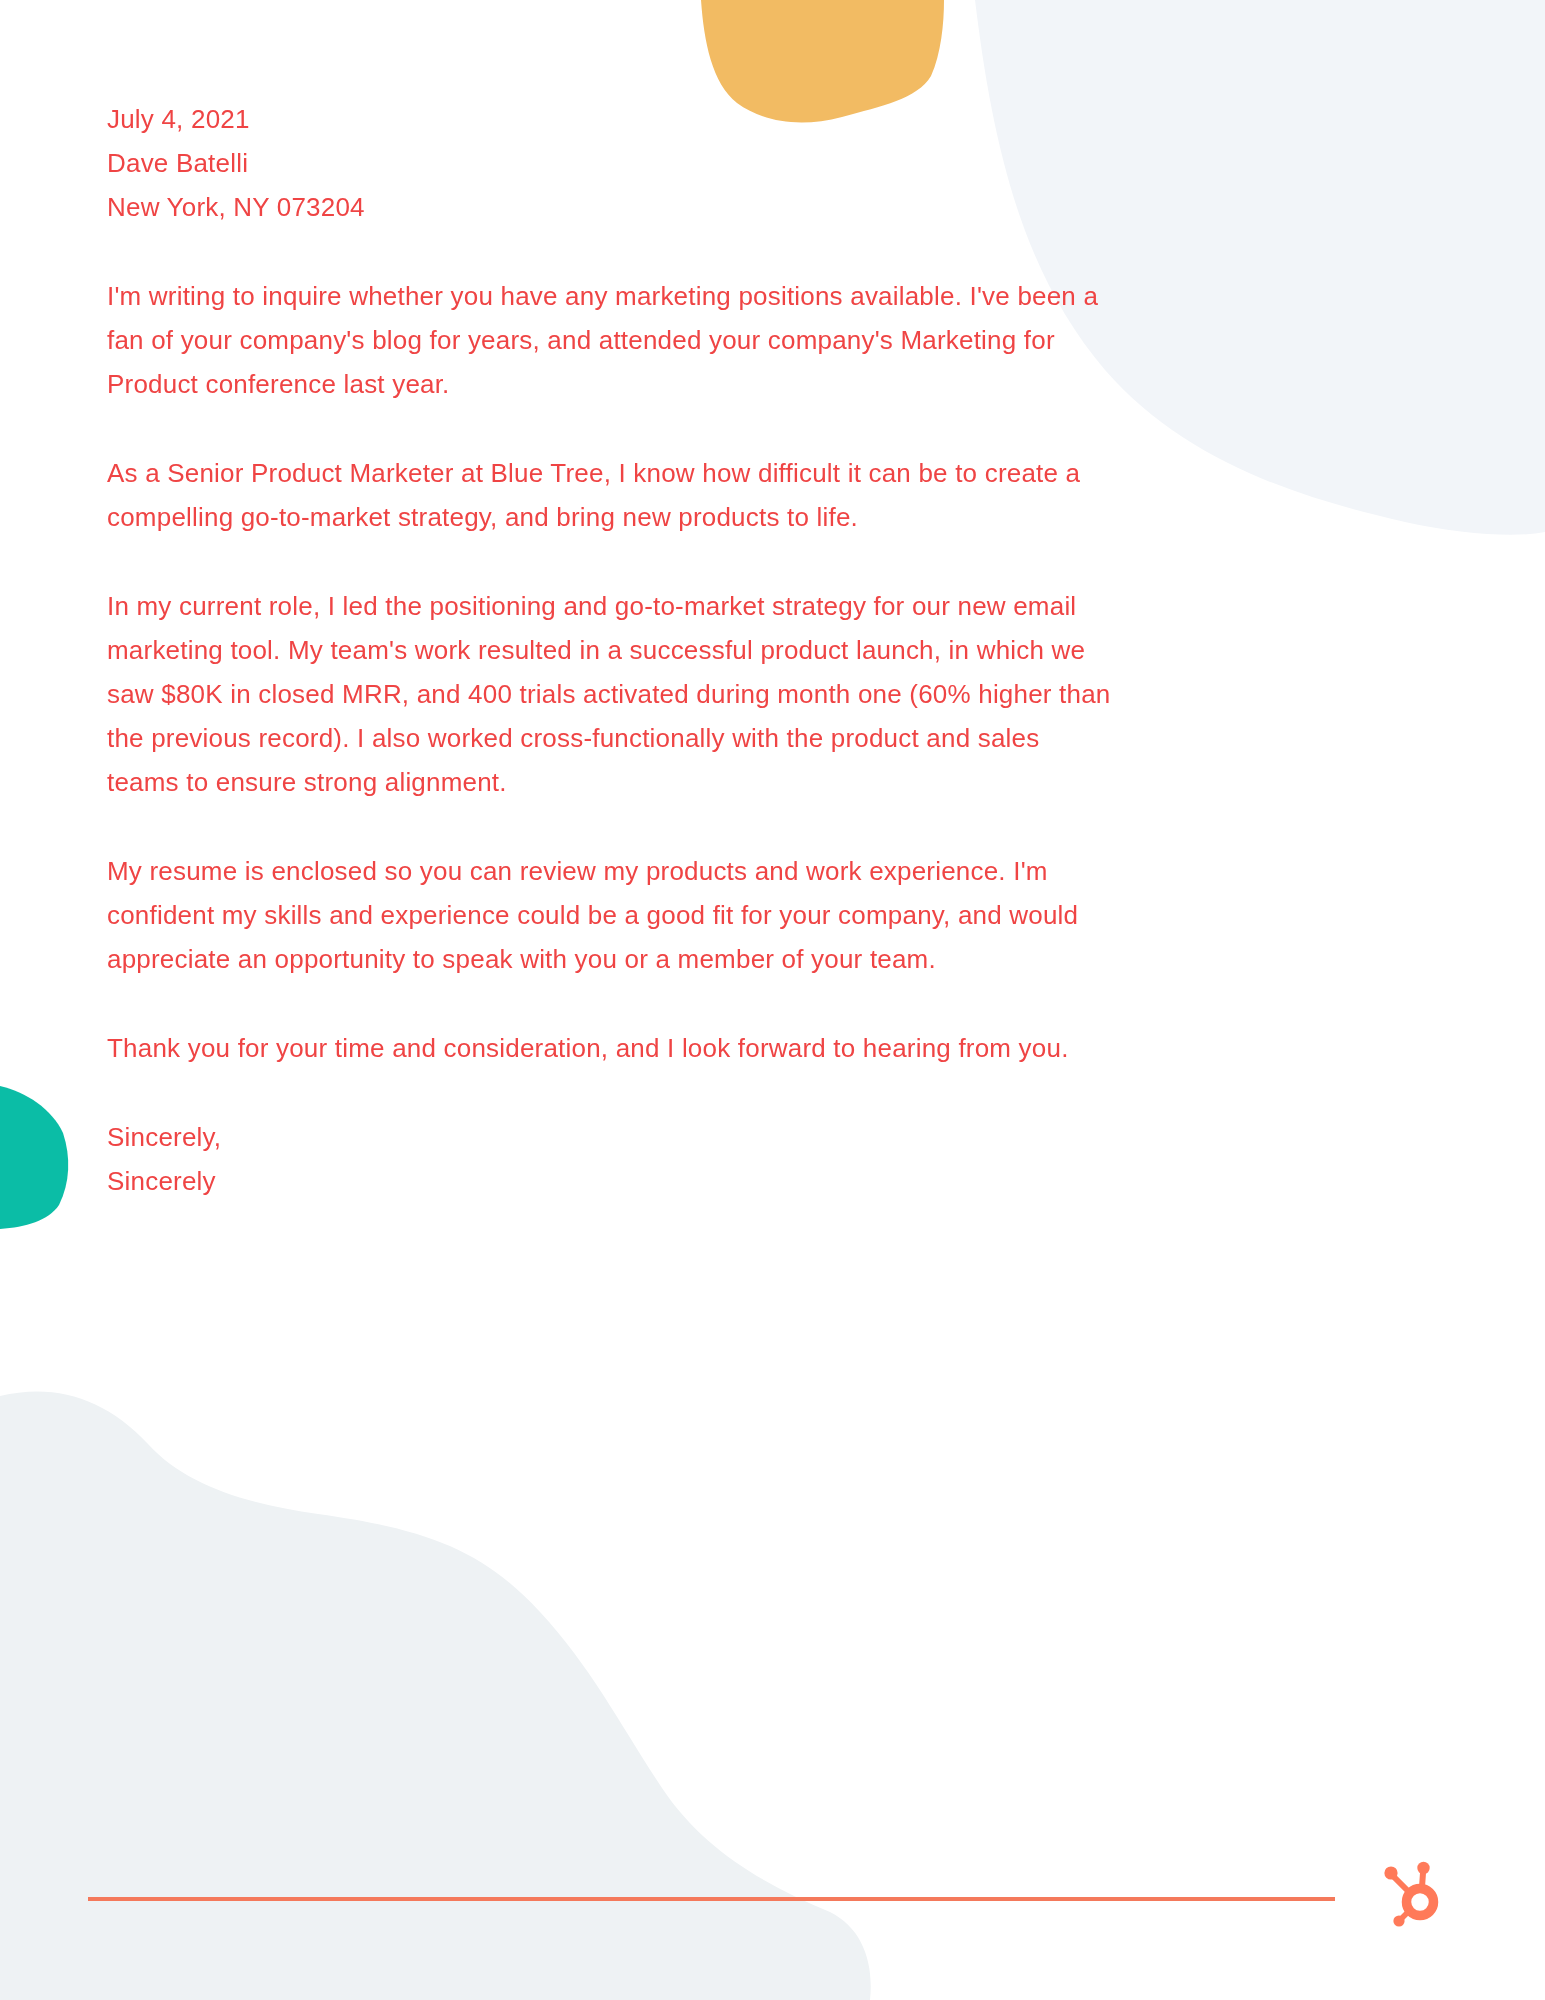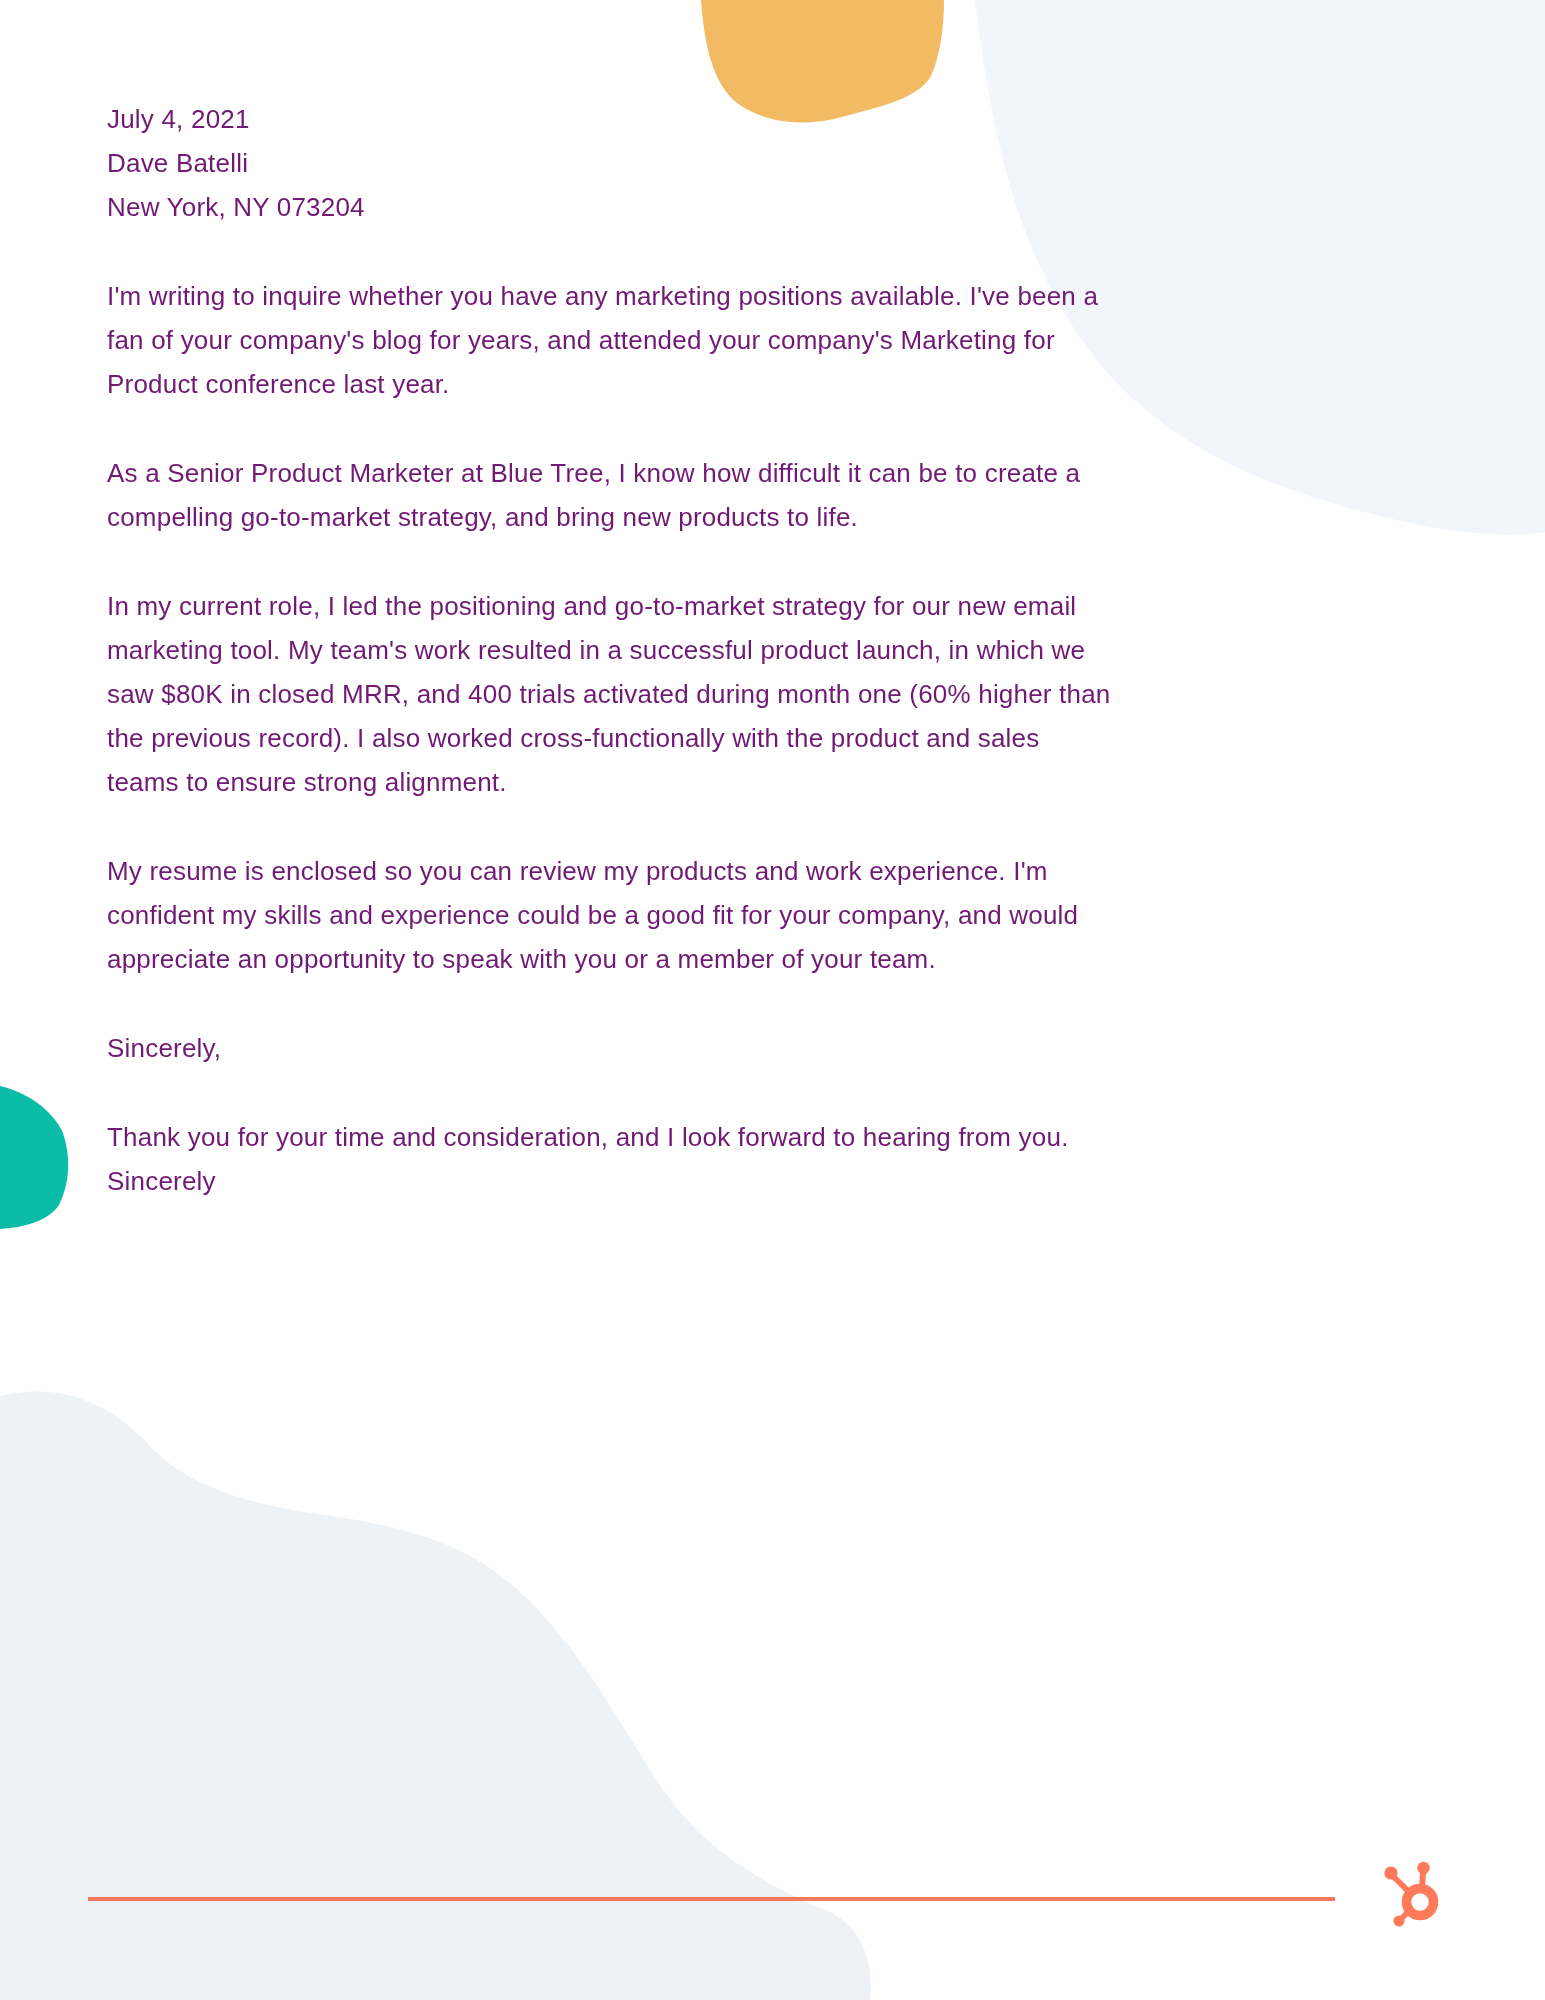--- a/index.html
+++ b/index.html
@@ -23,21 +23,21 @@
     width: 1545px;
     height: 2000px;
     z-index: 0;
   }
   .letter {
     position: absolute;
     left: 107px;
     top: 97px;
     width: 1340px;
     z-index: 2;
-    color: #701a75;
+    color: #ef4444;
     font-size: 26px;
     font-weight: 300;
     line-height: 44px;
     letter-spacing: 0.2px;
   }
   .letter p { margin: 0; }
   .addr-line { display: block; }
   .para {
     margin-top: 45px !important;
     white-space: pre-line;
@@ -106,23 +106,23 @@
     <p class="para">As a Senior Product Marketer at Blue Tree, I know how difficult it can be to create a
 compelling go-to-market strategy, and bring new products to life.</p>
     <p class="para">In my current role, I led the positioning and go-to-market strategy for our new email
 marketing tool. My team's work resulted in a successful product launch, in which we
 saw $80K in closed MRR, and 400 trials activated during month one (60% higher than
 the previous record). I also worked cross-functionally with the product and sales
 teams to ensure strong alignment.</p>
     <p class="para">My resume is enclosed so you can review my products and work experience. I'm
 confident my skills and experience could be a good fit for your company, and would
 appreciate an opportunity to speak with you or a member of your team.</p>
+    <p class="para">Thank you for your time and consideration, and I look forward to hearing from you.</p>
+
     <p class="para">Sincerely,</p>
-
-    <p class="para">Thank you for your time and consideration, and I look forward to hearing from you.</p>
     <p class="addr-line">Sincerely</p>
   </div>
 
   <div class="footer-rule"></div>
 
   <svg class="logo" viewBox="0 0 66 74" xmlns="http://www.w3.org/2000/svg" aria-hidden="true">
     <g stroke="#ff7a59" fill="none" stroke-linecap="round">
 
       <circle cx="39" cy="46" r="13.5" stroke-width="9.5"></circle>
 

